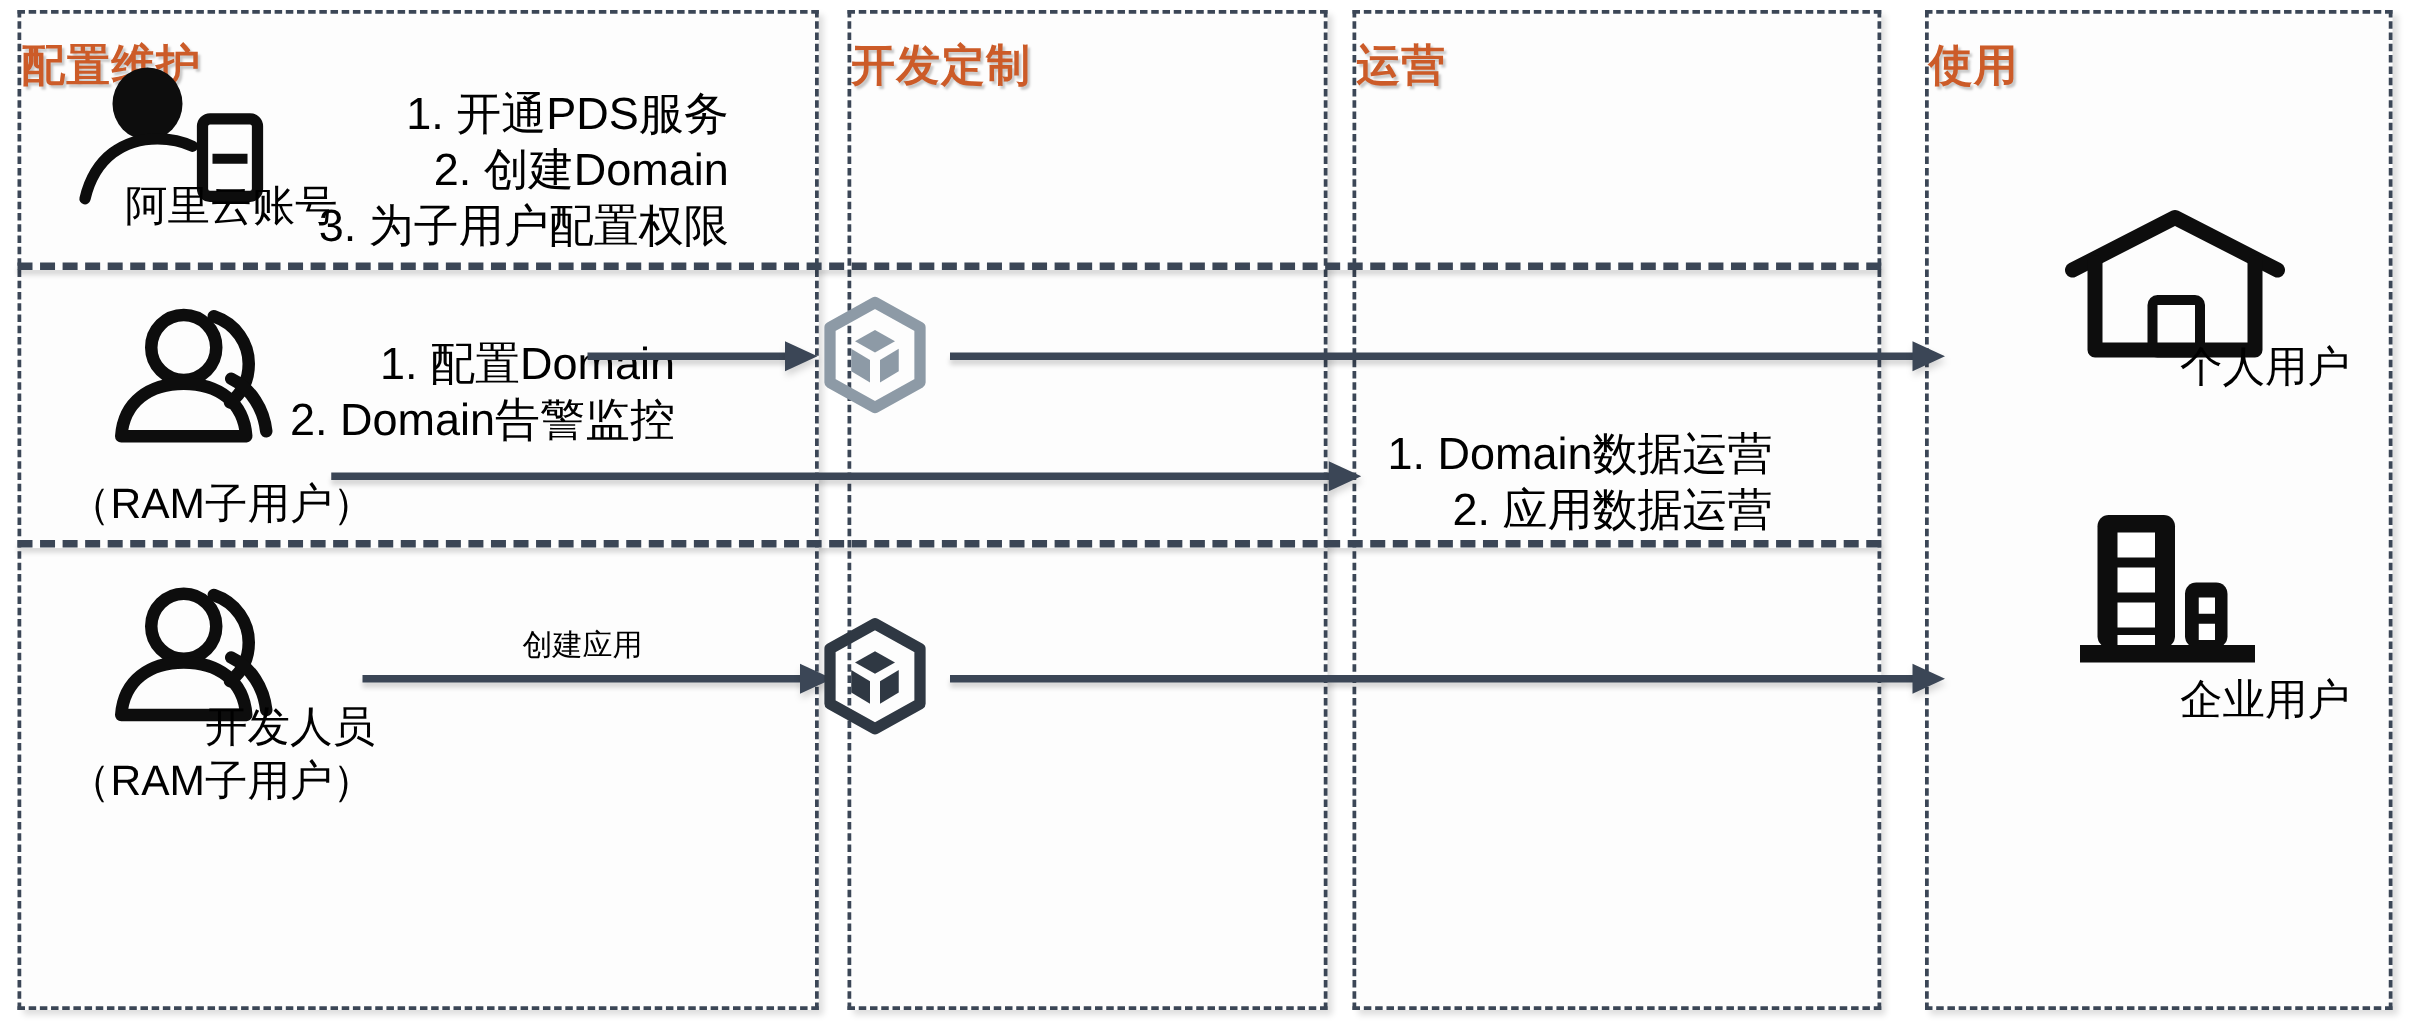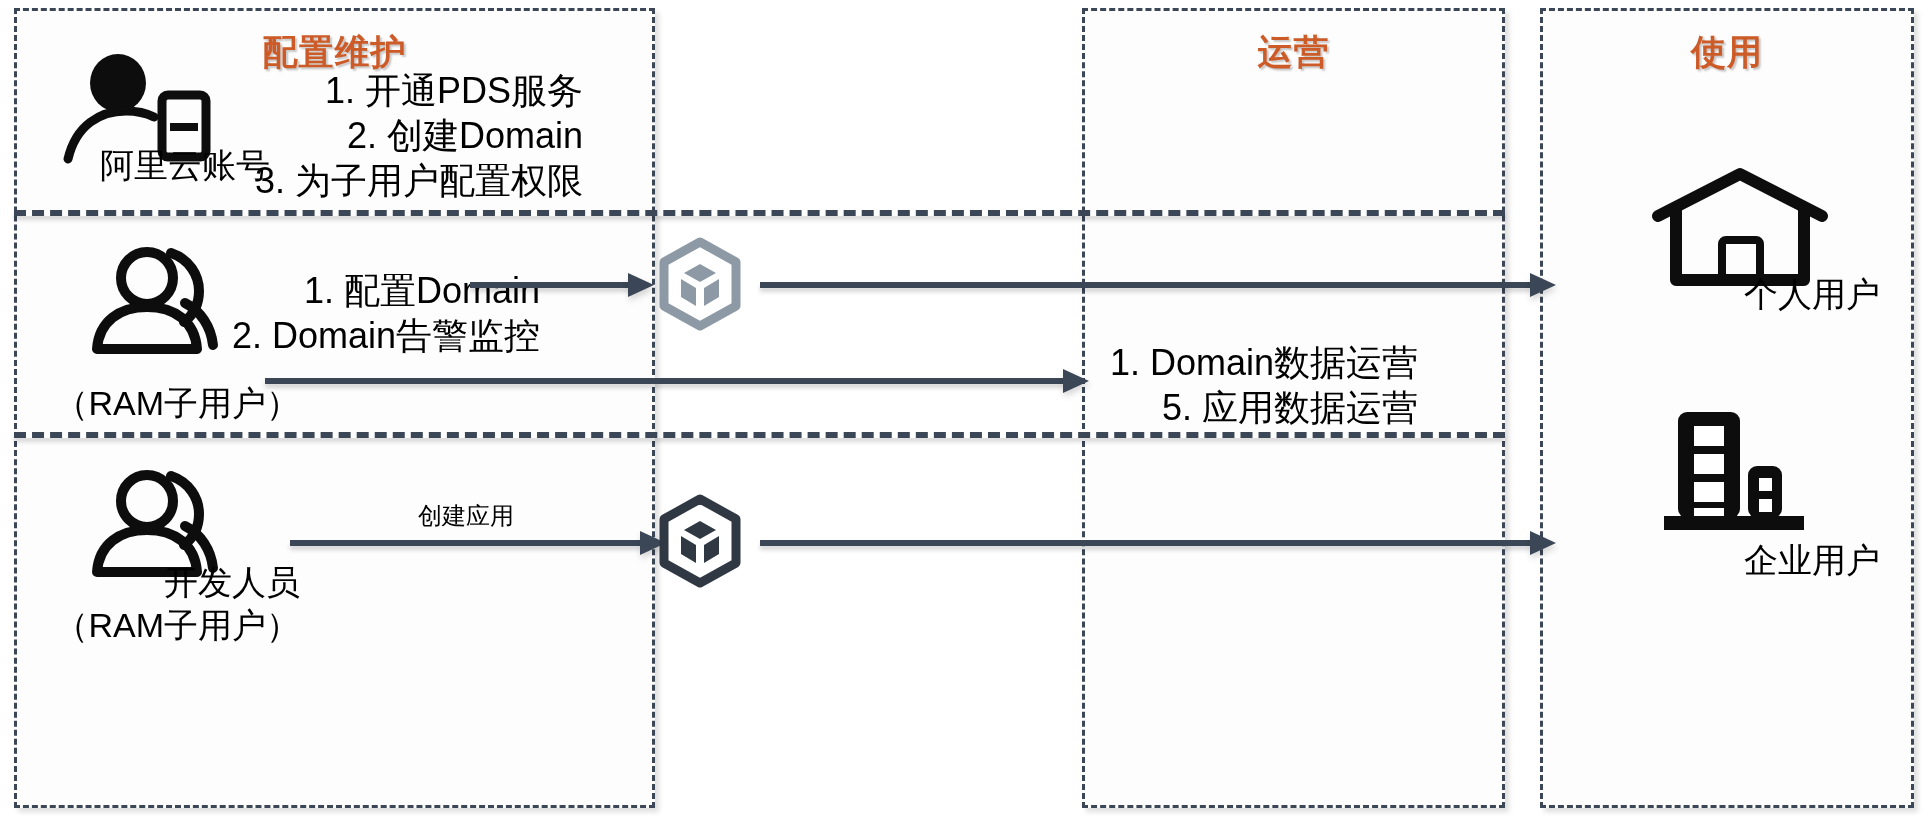--- a/index.html
+++ b/index.html
@@ -28,21 +28,21 @@
   }
   #col-1{left:14px;  width:641px;}
   #col-2{left:678px; width:384px;}
   #col-3{left:1082px;width:423px;}
   #col-4{left:1540px;width:374px;}
 
   .col-title{
     position:absolute;
     top:18px;
     left:0;right:0;
-    text-align:center;
+    text-align:left;
     font-size:35px;
     font-weight:bold;
     color:#cc5b28;
     letter-spacing:1px;
     text-shadow:2px 2px 2px rgba(0,0,0,0.22);
   }
 
   
   .rowsep{
     position:absolute;
@@ -99,20 +99,23 @@
   svg{display:block;overflow:visible;}
 </style>
 </head>
 <body>
 
 <div id="stage">
 
   <div class="col" id="col-1">
     <div class="col-title">配置维护</div>
   </div>
+  <div class="col" id="col-2">
+    <div class="col-title">开发定制</div>
+  </div>
   <div class="col" id="col-4">
     <div class="col-title">使用</div>
   </div>
   <div class="col" id="col-3">
     <div class="col-title">运营</div>
   </div>
 
   <div class="rowsep" id="rowsep-1"></div>
   <div class="rowsep" id="rowsep-2"></div>
 
@@ -161,21 +164,21 @@
     <div class="shaft" style="width:772px;"></div>
     <div class="head" style="left:770px;"></div>
   </div>
 
   <div class="arrow" style="left:265px;top:378px;width:830px;">
     <div class="shaft" style="width:800px;"></div>
     <div class="head" style="left:798px;"></div>
   </div>
 
   <div class="txt steps" style="left:1110px;top:340px;">1. Domain数据运营
-5. 应用数据运营</div>
+2. 应用数据运营</div>
 
   <div class="icon" style="left:85px;top:468px;">
     <svg width="150" height="112" viewBox="0 0 150 112">
       <path d="M86 8 C104 14 114 30 114 46 C114 60 108 70 99 77" fill="none" stroke="#0d0d0d" stroke-width="10" stroke-linecap="round"></path>
       <path d="M100 58 C116 66 126 82 128 100" fill="none" stroke="#0d0d0d" stroke-width="10" stroke-linecap="round"></path>
       <circle cx="62" cy="33" r="26" fill="none" stroke="#0d0d0d" stroke-width="10"></circle>
       <path d="M12 104 C14 76 35 62 62 62 C89 62 110 76 112 104 Z" fill="none" stroke="#0d0d0d" stroke-width="10" stroke-linejoin="round"></path>
     </svg>
   </div>
   <div class="txt label" style="left:0px;top:560px;width:300px;">开发人员</div>

